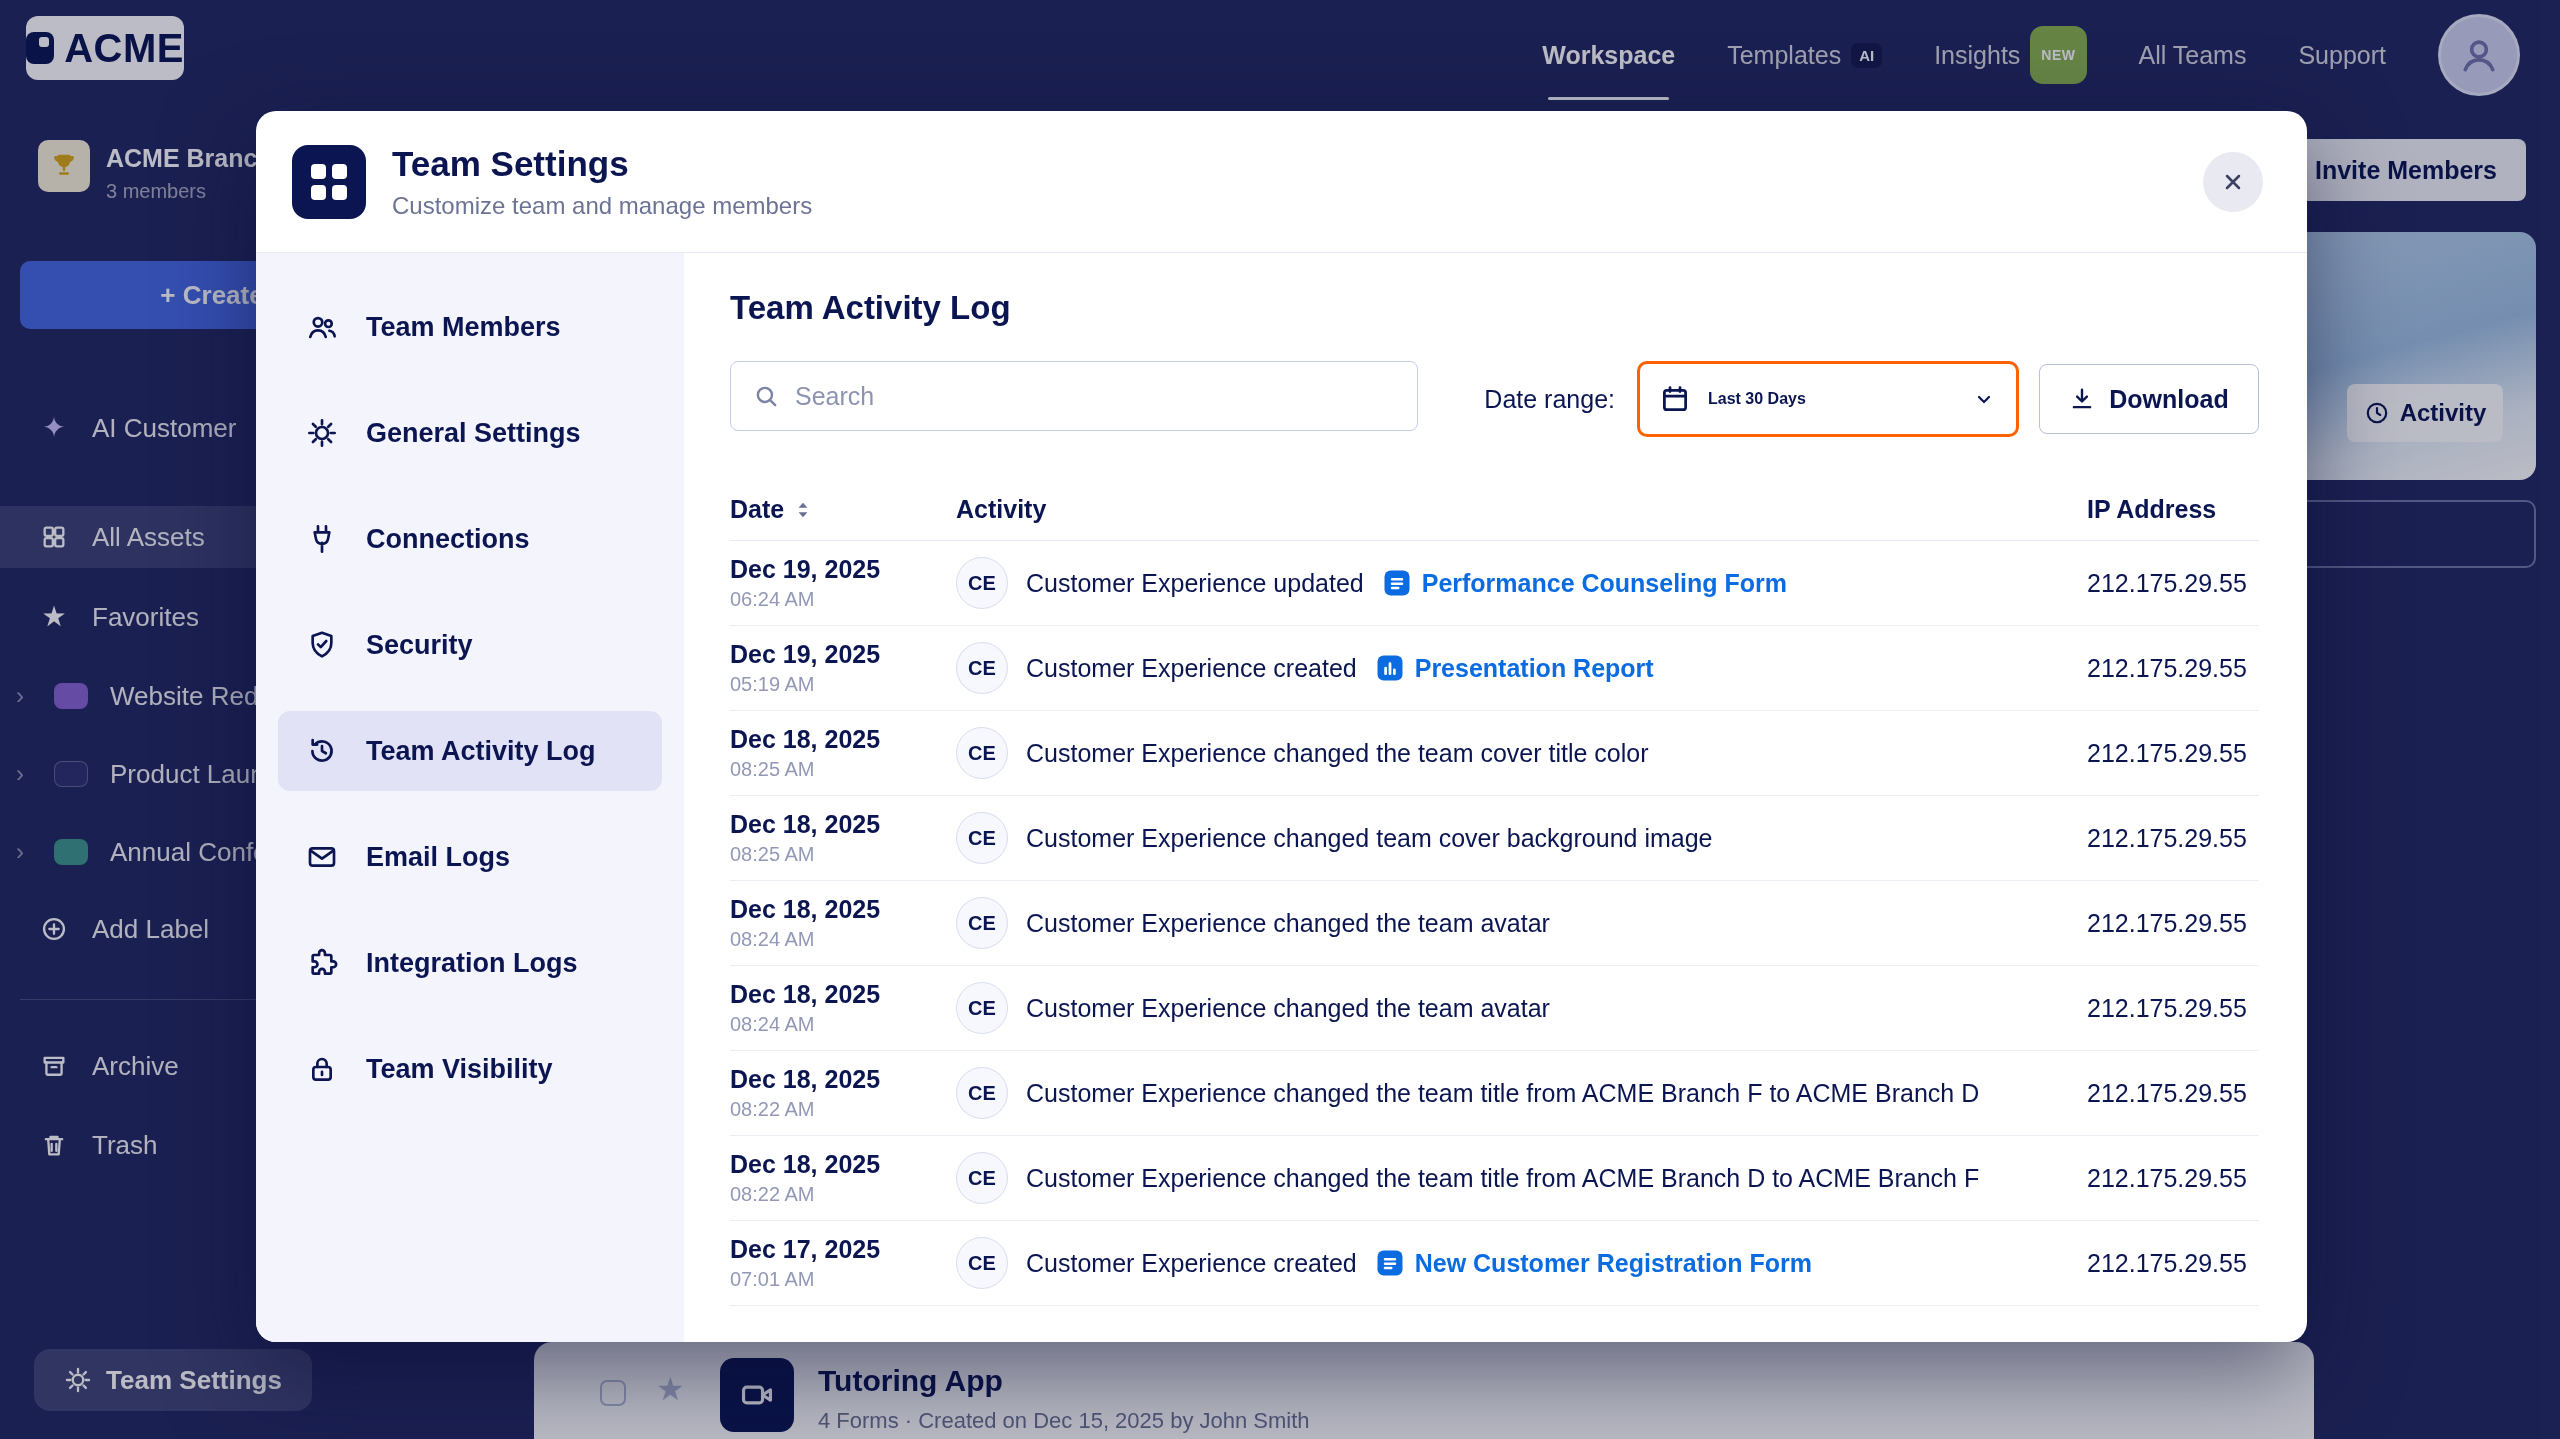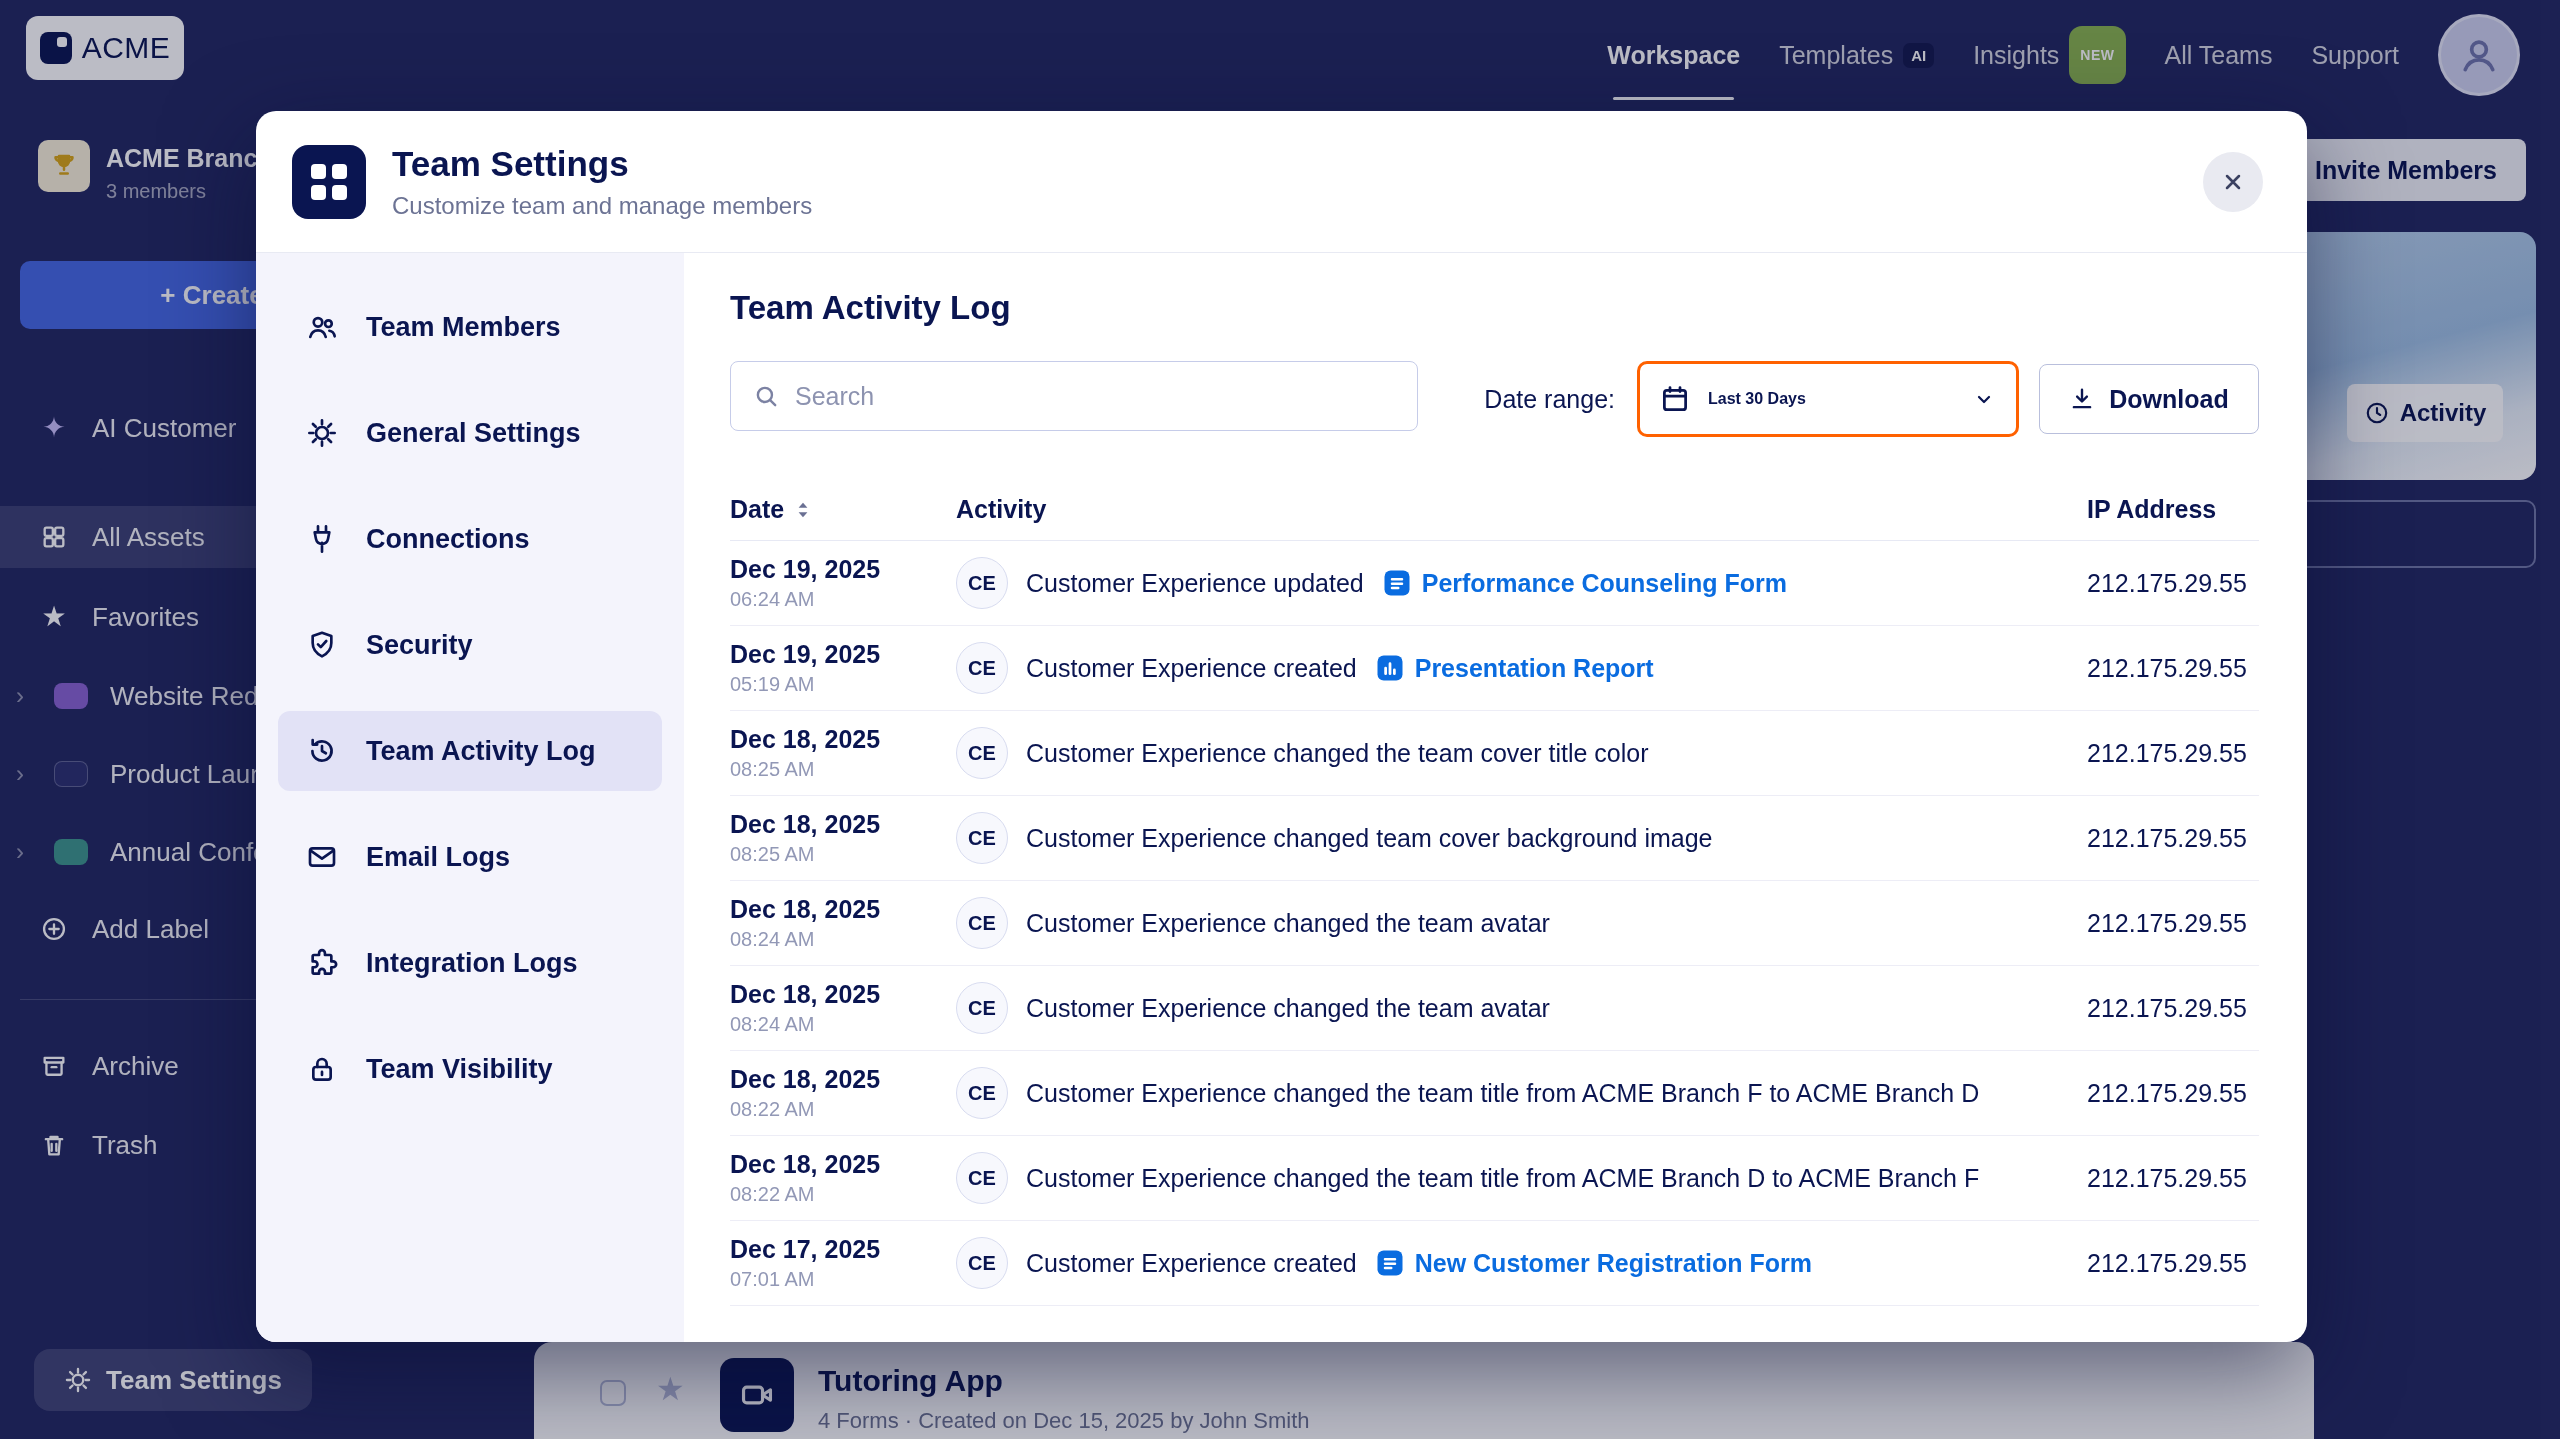--- a/index.html
+++ b/index.html
@@ -8,23 +8,23 @@
   svg{display:block}
 
   
   #app{position:absolute;inset:0;background:#222760;z-index:0}
   .dim{position:absolute;inset:0;background:rgba(12,16,48,.28);z-index:2;pointer-events:none}
 
   
   .logo{position:absolute;left:26px;top:16px;width:158px;height:64px;background:#fff;border-radius:12px;display:flex;align-items:center;justify-content:center;gap:10px}
   .logo-mark{width:32px;height:32px;background:#0a1551;border-radius:8px;position:relative}
   .logo-mark::after{content:"";position:absolute;right:5px;top:5px;width:10px;height:10px;background:#fff;border-radius:3px}
-  .logo-text{font-size:30px;font-weight:400;color:#0a1551;letter-spacing:.5px}
-
-  .topnav{position:absolute;top:0;right:40px;height:110px;display:flex;align-items:center;gap:39px;z-index:1}
+  .logo-text{font-size:40px;font-weight:700;color:#0a1551;letter-spacing:.5px}
+
+  .topnav{position:absolute;top:0;right:40px;height:110px;display:flex;align-items:center;gap:52px;z-index:1}
   .nav-item{display:flex;align-items:center;gap:10px;font-size:25px;font-weight:500;color:rgba(255,255,255,.82);position:relative;cursor:pointer}
   .nav-item.active{color:#fff;font-weight:600}
   .nav-item.active::after{content:"";position:absolute;left:6px;right:6px;bottom:-30px;height:3px;background:#fff;border-radius:2px}
   .badge-ai{background:#14194e;color:#fff;font-size:15px;font-weight:700;border-radius:7px;padding:5px 8px;line-height:1}
   .badge-new{background:#8ab34e;color:#fff;font-size:14px;font-weight:700;border-radius:13px;padding:22px 11px;line-height:1;letter-spacing:.5px}
   .avatar{width:82px;height:82px;border-radius:50%;background:#cdd0ee;border:3px solid rgba(255,255,255,.45);display:flex;align-items:center;justify-content:center;color:#6e73ab;cursor:pointer}
 
   
   .team-row{position:absolute;left:38px;top:140px;display:flex;gap:16px;align-items:flex-start}
   .trophy{width:52px;height:52px;border-radius:10px;background:#f8f0d9;display:flex;align-items:center;justify-content:center;color:#d9a514}

